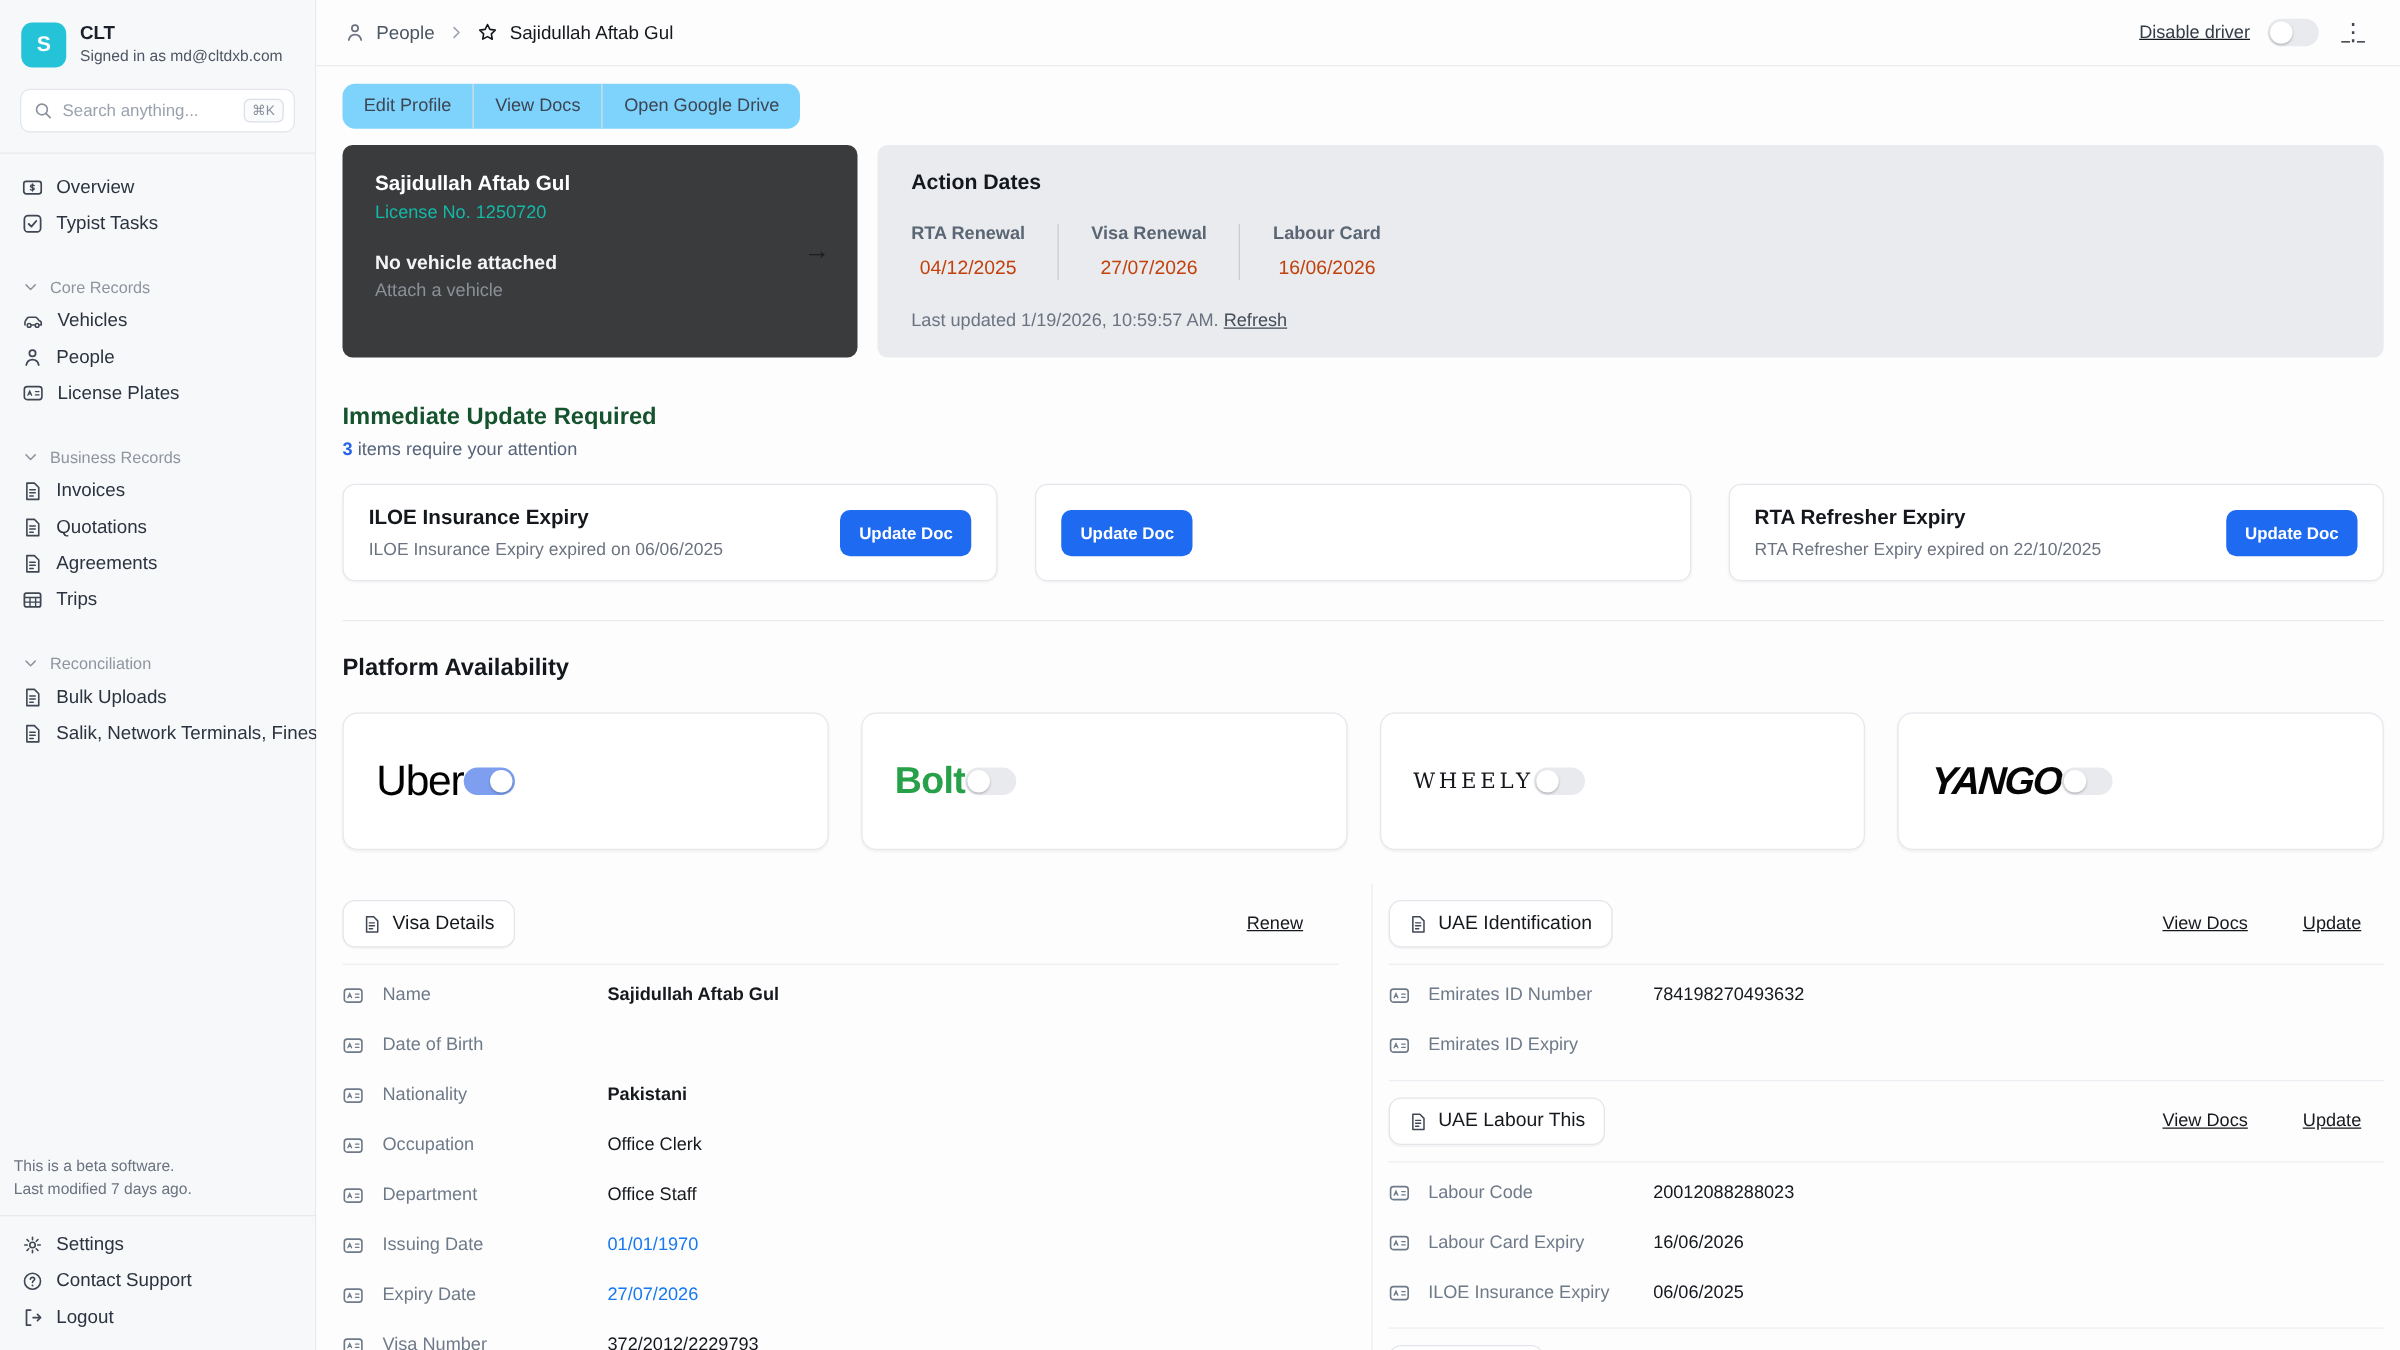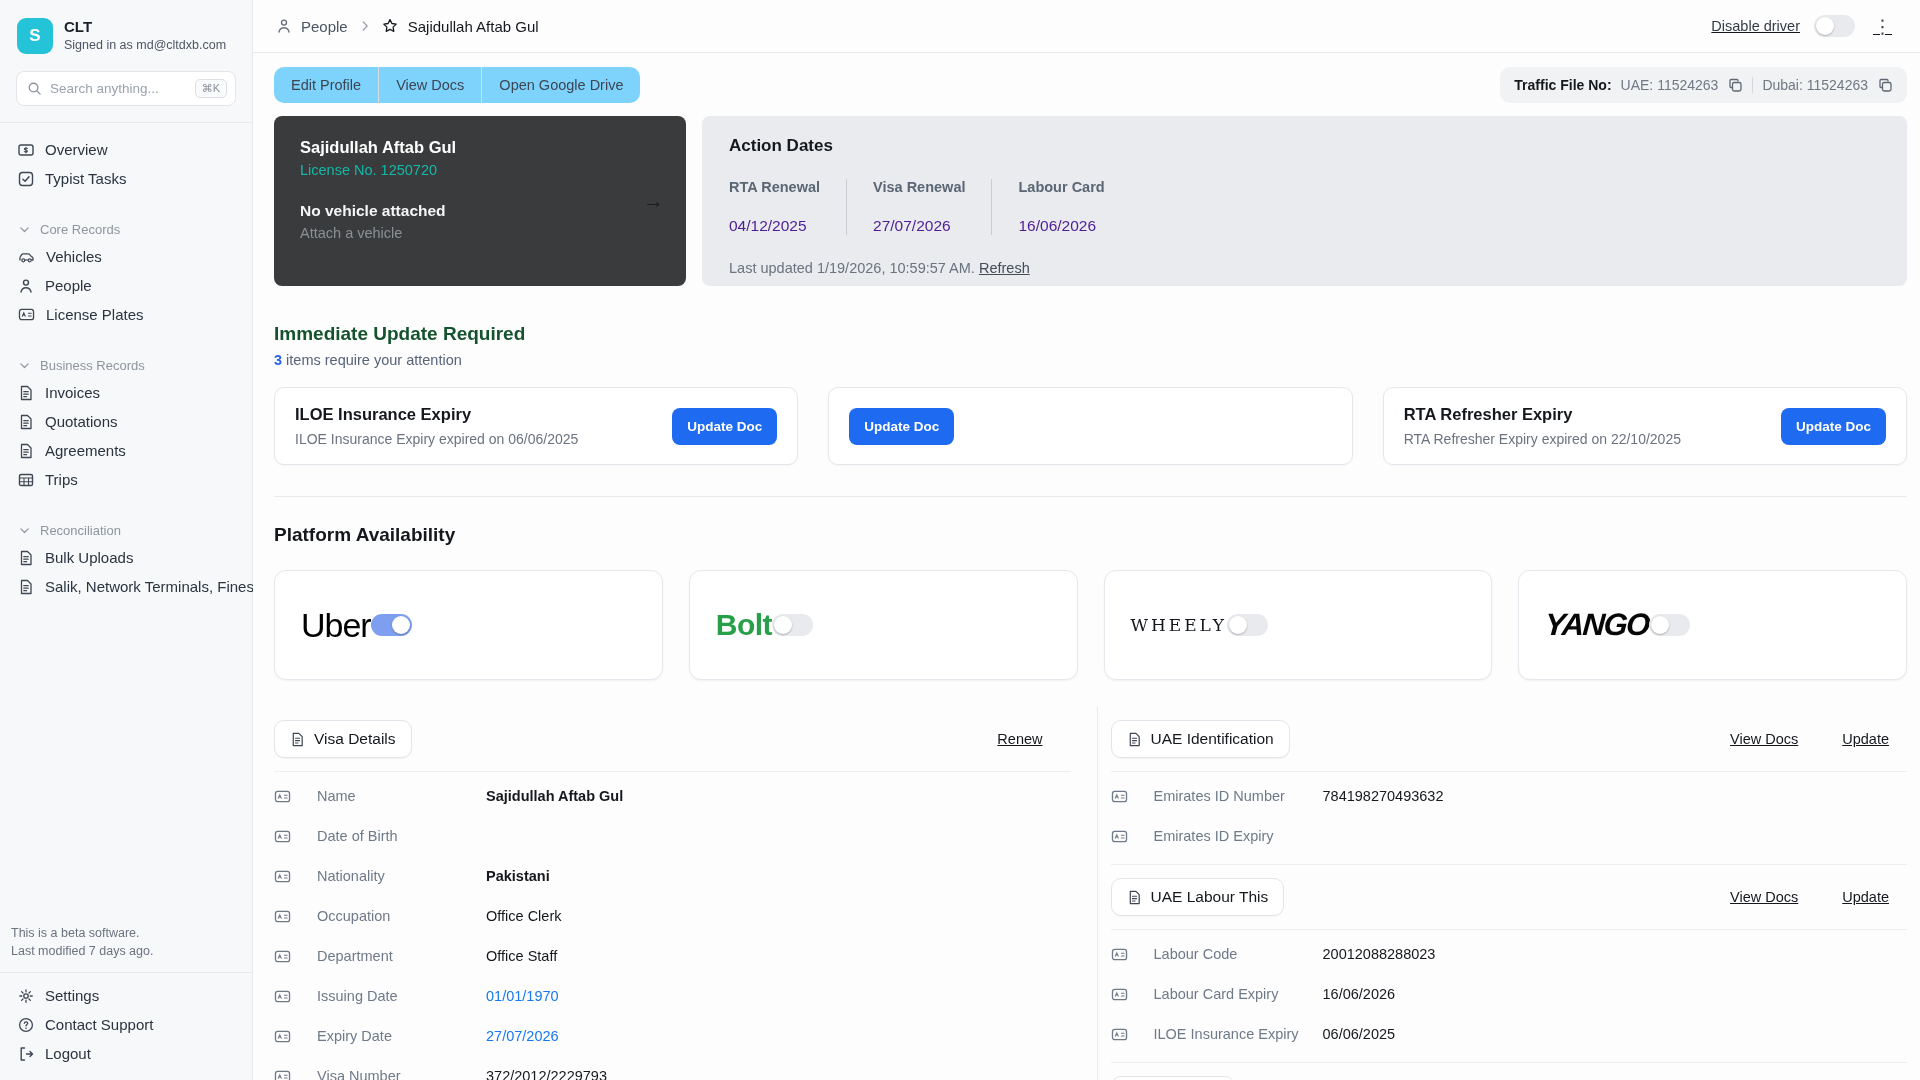--- a/index.html
+++ b/index.html
@@ -53,21 +53,21 @@
   .driver-license { font-size:14.5px; color:#14b8a6; margin-top:5px; }
   .driver-novehicle { font-size:15.5px; font-weight:bold; color:#f4f5f5; margin-top:24px; }
   .driver-attach { font-size:14.5px; color:#8b9096; margin-top:5px; }
   .driver-arrow { position:absolute; right:22px; top:50%; transform:translateY(-50%); font-size:21px; color:#1d1e20; }
   .action-dates { flex:1; background:#e9ebee; border-radius:8px; padding:20px 27px; }
   .ad-title { font-size:17px; font-weight:bold; color:#15181d; }
   .ad-cols { display:flex; margin-top:23px; }
   .ad-col { padding-right:26px; }
   .ad-col + .ad-col { border-left:1px solid #c8cdd4; padding-left:26px; }
   .ad-label { font-size:14.5px; font-weight:bold; color:#5a6674; }
-  .ad-date { font-size:15.5px; color:#4c1d95; margin-top:22px; }
+  .ad-date { font-size:15.5px; color:#c2410c; margin-top:11px;text-align:center; }
   .ad-updated { margin-top:25px; font-size:14.5px; color:#6b7280; }
   .ad-refresh { color:#444c58; text-decoration:underline; cursor:pointer; }
 
   .imm-section { margin-top:37px; }
   .imm-title { font-size:19px; font-weight:bold; color:#14532d; }
   .imm-sub { margin-top:7px; font-size:14.5px; color:#56637a; }
   .imm-count { color:#2563eb; font-weight:bold; }
   .imm-cards { display:flex; gap:30px; margin-top:19px; }
   .imm-card { flex:1; background:#fff; border:1px solid #e4e7eb; border-radius:10px; padding:17px 20px; display:flex; align-items:center; justify-content:space-between; box-shadow:0 1px 2px rgba(16,24,40,.04); }
   .imm-card-title { font-size:16.5px; font-weight:bold; color:#14171c; }
@@ -91,21 +91,21 @@
   .details { display:flex; margin-top:27px; align-items:stretch; }
   .panel-left { flex:1 1 0; padding-right:26px; }
   .panel-right { flex:1 1 0; border-left:1px solid #e9ebee; padding-left:13px; }
   .panel-head { display:flex; align-items:center; justify-content:space-between; padding:13px 0; border-bottom:1px solid #eceef1; }
   .pill { display:inline-flex; align-items:center; gap:9px; border:1px solid #e2e5ea; background:#fff; border-radius:10px; padding:9px 15px; font-size:15.5px; color:#15181d; cursor:pointer; box-shadow:0 1px 1px rgba(16,24,40,.04); }
   .pill svg { color:#3f4754; }
   .head-links { display:flex; gap:44px; padding-right:18px; }
   .ulink { font-size:14.5px; color:#15181d; text-decoration:underline; cursor:pointer; }
   .rows { padding-top:4px; }
   .frow { display:flex; align-items:center; height:40px; }
-  .frow-label { display:flex; align-items:center; gap:26px; width:212px; flex:0 0 212px; font-size:14.5px; color:#6f7a89; }
+  .frow-label { display:flex; align-items:center; gap:15px; width:212px; flex:0 0 212px; font-size:14.5px; color:#6f7a89; }
   .frow-label svg { color:#6f7a89; flex:0 0 auto; }
   .frow-val { font-size:14.5px; color:#15181d; }
   .v-bold { font-weight:bold; }
   .v-link { color:#1679f2; cursor:pointer; }
   .rsec-rows { padding:4px 0 8px; border-bottom:1px solid #eceef1; }
 </style>
 </head>
 <body>
 
 <svg width="0" height="0" style="position:absolute">
@@ -339,36 +339,20 @@
     </div>
 
     <div class="content">
 
       <div class="toolbar-row">
         <div class="segmented">
           <div class="seg-btn">Edit Profile</div>
           <div class="seg-btn">View Docs</div>
           <div class="seg-btn">Open Google Drive</div>
         </div>
-        <div class="traffic-box">
-          <span class="traffic-label">Traffic File No:</span>
-          <span class="traffic-val">UAE: 11524263</span>
-          <span class="copy-btn">
-              <svg width="16" height="16" viewBox="0 0 16 16">
-                <use href="#i-copy"></use>
-              </svg>
-            </span>
-          <span class="vsep"></span>
-          <span class="traffic-val">Dubai: 11524263</span>
-          <span class="copy-btn">
-              <svg width="16" height="16" viewBox="0 0 16 16">
-                <use href="#i-copy"></use>
-              </svg>
-            </span>
-        </div>
       </div>
 
       <div class="hero-row">
         <div class="driver-card">
           <div class="driver-name">Sajidullah Aftab Gul</div>
           <div class="driver-license">License No. 1250720</div>
           <div class="driver-novehicle">No vehicle attached</div>
           <div class="driver-attach">Attach a vehicle</div>
           <span class="driver-arrow">→</span>
         </div>

